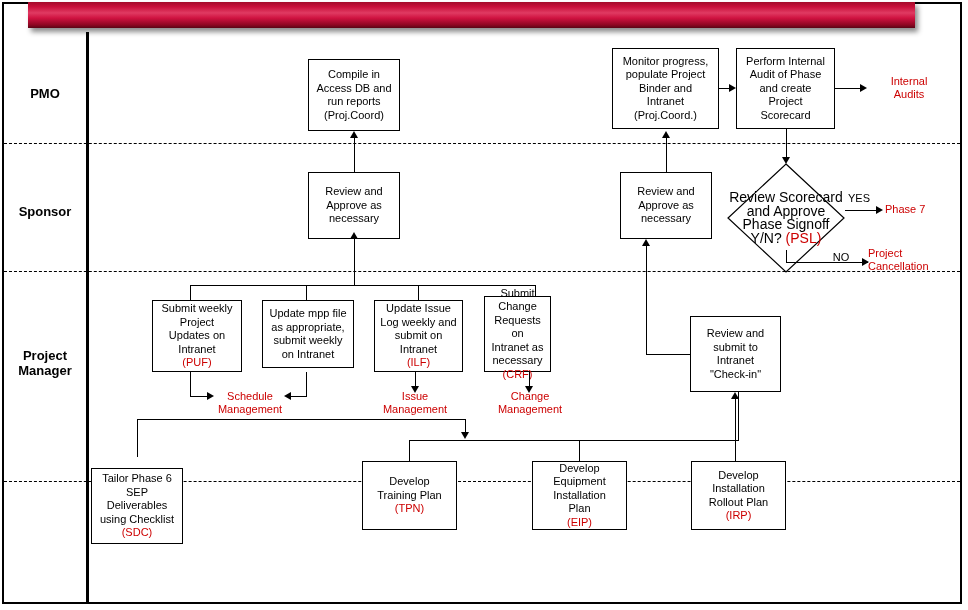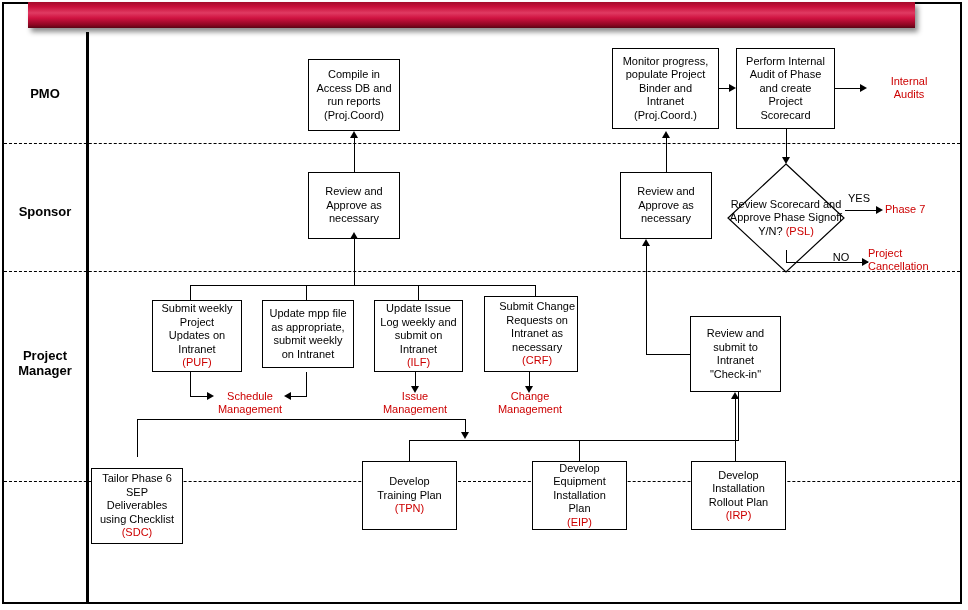--- a/index.html
+++ b/index.html
@@ -31,21 +31,21 @@
        display:flex;align-items:center;justify-content:center;text-align:center;
        font-size:11px;line-height:13.5px;color:#000;padding:2px;}
   .box span{display:block;}
   .code{color:#cc0000;}
 
   
   .diamond-wrap{position:absolute;}
   .diamond-shape{position:absolute;left:0;top:0;width:100%;height:100%;}
   .diamond-text{position:absolute;left:0;top:0;width:100%;height:100%;
                 display:flex;align-items:center;justify-content:center;text-align:center;
-                font-size:11px;line-height:13.5px;color:#000;}
+                font-size:14px;line-height:13.5px;color:#000;}
 
   
   .red-label{position:absolute;color:#cc0000;font-size:11px;line-height:13px;text-align:center;}
   .blk-label{position:absolute;color:#000;font-size:11px;line-height:13px;text-align:center;}
 
   
   .ln-h{position:absolute;height:0;border-top:1px solid #000;}
   .ln-v{position:absolute;width:0;border-left:1px solid #000;}
   .arr{position:absolute;width:0;height:0;}
   .arr-up{border-left:4px solid transparent;border-right:4px solid transparent;border-bottom:7px solid #000;}
@@ -195,21 +195,21 @@
       <span>Update Issue</span>
       <span>Log weekly and</span>
       <span>submit on</span>
       <span>
           <span>Intranet </span>
           <span class="code">(ILF)</span>
         </span>
     </div>
   </div>
 
-  <div class="box" style="left:484px;top:296px;width:94px;height:76px;justify-content:flex-end;">
+  <div class="box" style="left:484px;top:296px;width:67px;height:76px;">
     <div>
       <span>Submit Change</span>
       <span>Requests on</span>
       <span>Intranet as</span>
       <span>necessary</span>
       <span class="code">(CRF)</span>
     </div>
   </div>
 
   <div class="box" style="left:690px;top:316px;width:91px;height:76px;">

